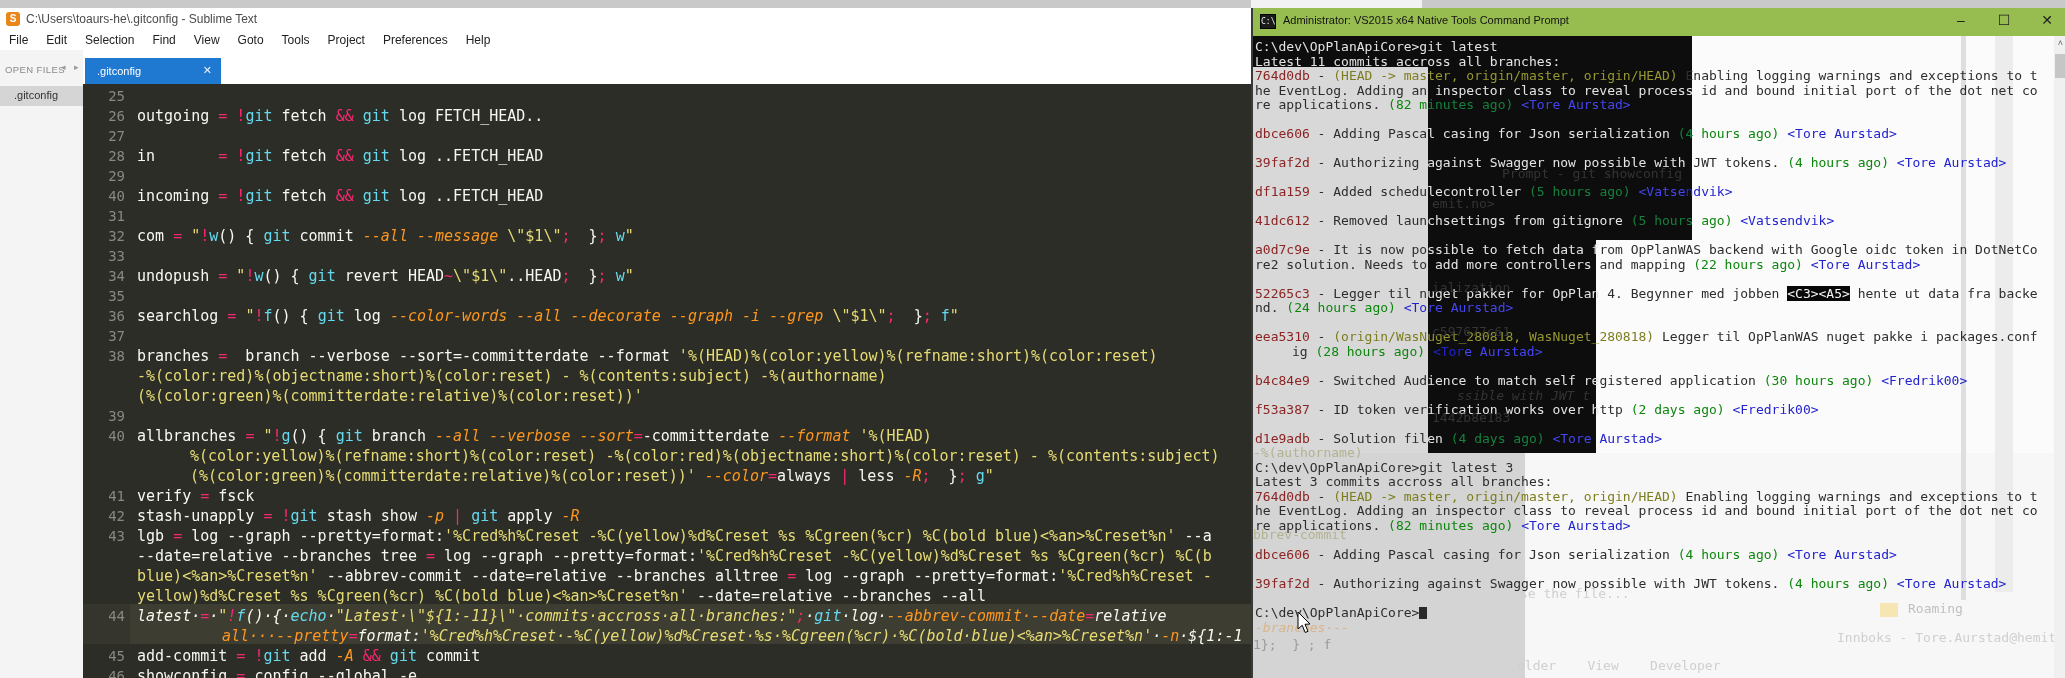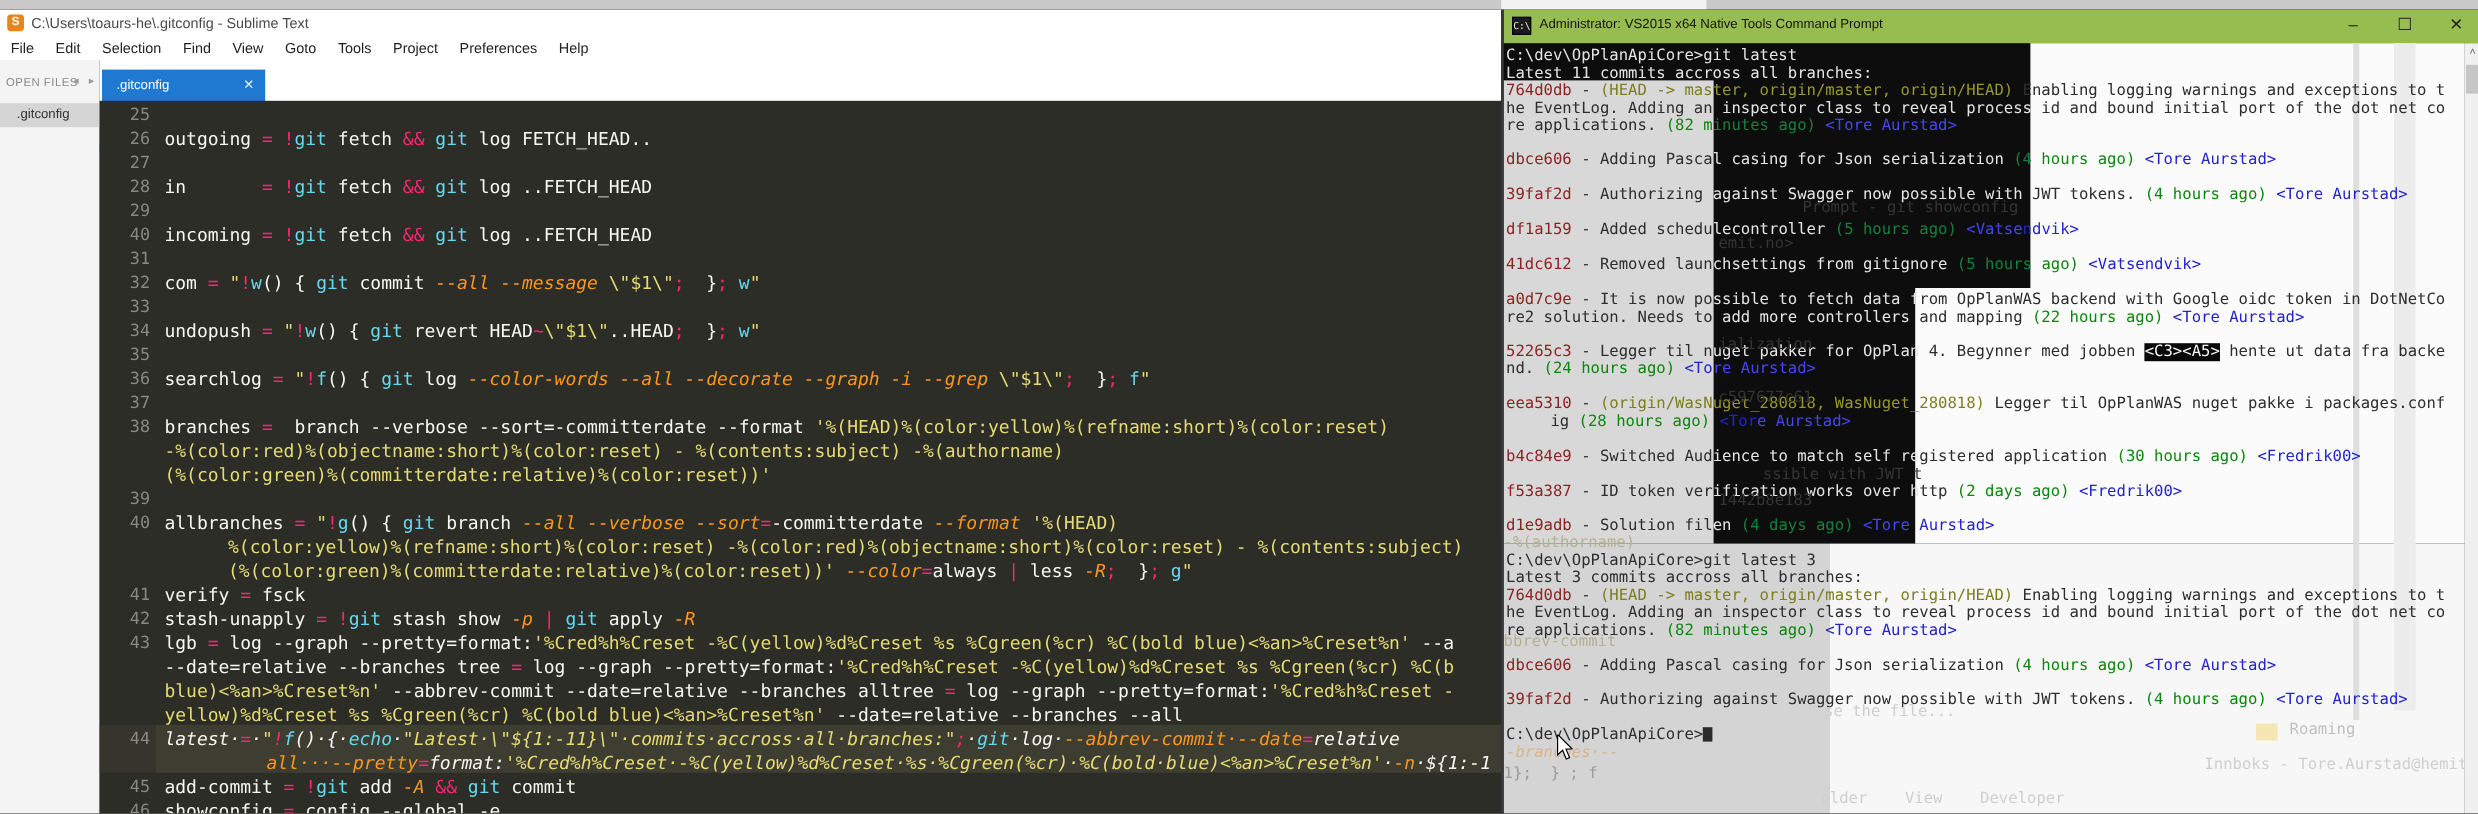--- a/index.html
+++ b/index.html
@@ -212,21 +212,21 @@
       <div class="crow" style="top: 510.5px;"><span class="W">re applications. </span><span class="G">(82 minutes ago)</span><span class="W"> </span><span class="B">&lt;Tore Aurstad&gt;</span></div>
       <div class="crow" style="top: 539.5px;"><span class="R">dbce606</span><span class="W"> - Adding Pascal casing for Json serialization </span><span class="G">(4 hours ago)</span><span class="W"> </span><span class="B">&lt;Tore Aurstad&gt;</span></div>
       <div class="crow" style="top: 568.5px;"><span class="R">39faf2d</span><span class="W"> - Authorizing against Swagger now possible with JWT tokens. </span><span class="G">(4 hours ago)</span><span class="W"> </span><span class="B">&lt;Tore Aurstad&gt;</span></div>
       <div class="crow" style="top: 597.5px;"><span class="W">C:\dev\OpPlanApiCore&gt;</span><span class="cur"></span></div>
     </div>
   <div id="con-ghosts">
       <div class="ghost gh-dk" style="left: 249px; top: 158px;">Prompt - git showconfig</div>
       <div class="ghost gh-dk" style="left: 179px; top: 188px;">emit.no&gt;</div>
       <div class="ghost gh-dk" style="left: 179px; top: 272px;">ialization</div>
       <div class="ghost gh-dk" style="left: 179px; top: 316px;">c597677c61</div>
-      <div class="ghost gh-dk" style="left: 216px; top: 380px;">ssible with JWT t</div>
+      <div class="ghost gh-dk" style="left: 204px; top: 380px; font-style: italic;">ssible with JWT t</div>
       <div class="ghost gh-dk" style="left: 179px; top: 402px;">1442b8e183</div>
       <div class="ghost gh-ol" style="left: 0px; top: 437px;">-%(authorname)</div>
       <div class="ghost gh-ol" style="left: 0px; top: 519px;">bbrev-commit</div>
       <div class="ghost gh-or" style="left: 2px; top: 612px;">-branches·--</div>
       <div class="ghost gh-gr" style="left: 0px; top: 629px;">1};  } ; f</div>
       <div class="ghost gh-lt" style="left: 267px; top: 578px;">se the file...</div>
       <div class="ghost gh-lt2" style="left: 655px; top: 593px;">Roaming</div>
       <div class="ghost gh-lt" style="left: 584px; top: 622px;">Innboks - Tore.Aurstad@hemit.no - Mi</div>
       <div class="ghost gh-lt" style="left: 264px; top: 650px;">older    View    Developer</div>
     </div>

